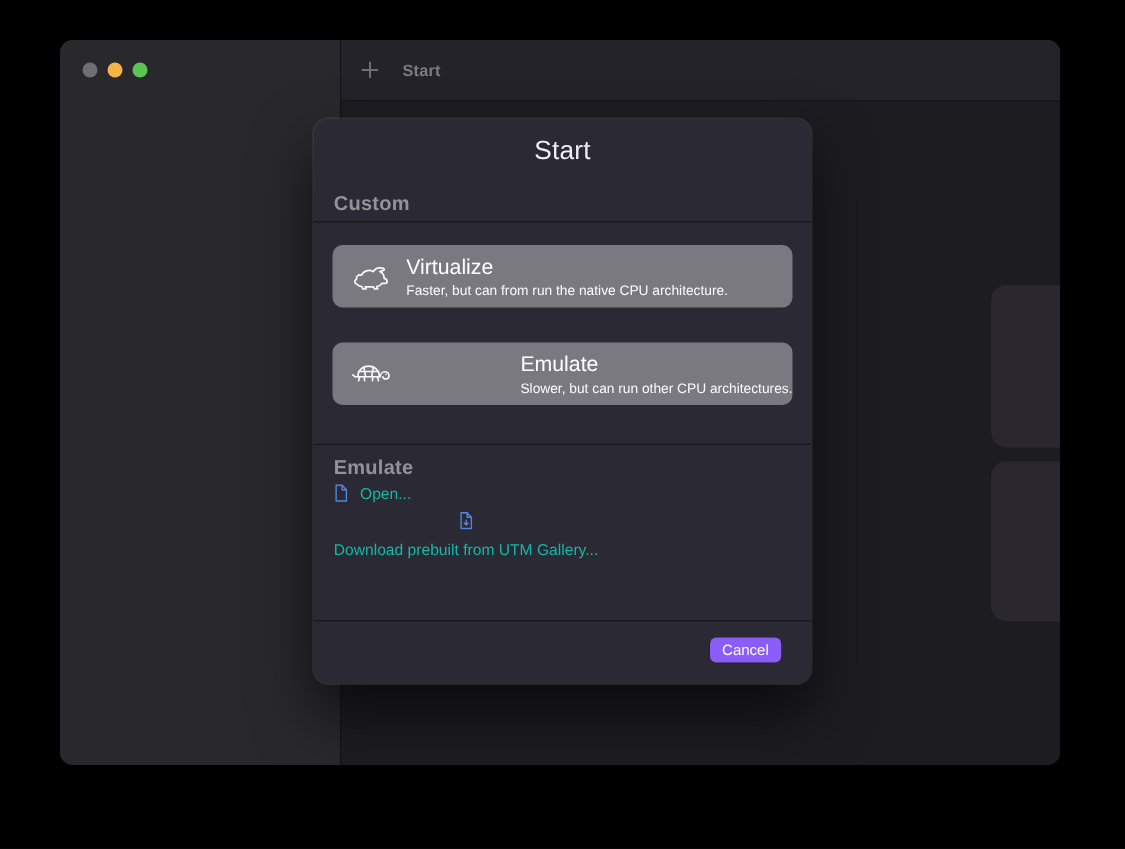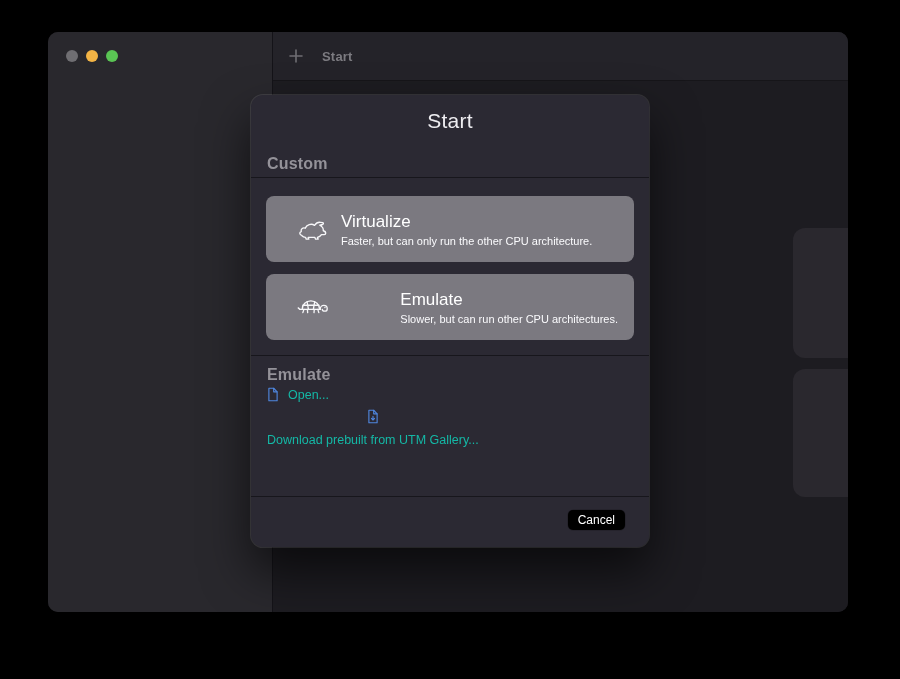--- a/index.html
+++ b/index.html
@@ -33,35 +33,35 @@
     box-shadow:0 0 0 1px rgba(255,255,255,.10),0 24px 48px rgba(0,0,0,.62);}
   .dlg-title{position:absolute;top:14px;left:0;width:100%;text-align:center;
     font-size:21px;font-weight:500;color:#eeedf1;letter-spacing:.2px;}
   .sec-label{position:absolute;left:16px;font-size:16px;font-weight:700;color:#949299;letter-spacing:.2px;}
   .sec-label.custom{top:60px;}
   .sec-label.existing{top:271px;}
   .dlg-div{position:absolute;left:0;right:0;height:1px;background:rgba(0,0,0,.45);}
   .dlg-div.d1{top:82px;}
   .dlg-div.d2{top:260px;}
   .dlg-div.d3{top:401px;}
-  .opt-btn{position:absolute;left:15px;width:368px;height:66px;border-radius:8px;
-    background:#7b7980;display:flex;align-items:center;padding:16px;border:none;
+  .opt-btn{position:absolute;left:15px;width:368px;height:50px;border-radius:8px;
+    background:#7b7980;display:flex;align-items:center;padding:0;border:none;
     box-sizing:border-box;cursor:default;}
   .opt-btn.v{top:101px;}
   .opt-btn.e{top:179px;justify-content:space-between;}
   .opt-icon{width:38px;margin-left:13px;display:flex;justify-content:center;color:#f7f7f9;flex:0 0 38px;}
   .opt-text{margin-left:8px;display:flex;flex-direction:column;align-items:flex-start;}
   .opt-title{font-size:17px;font-weight:500;color:#ffffff;line-height:20px;}
   .opt-sub{font-size:11px;color:#fbfbfd;margin-top:3px;}
   .link-row{position:absolute;left:16px;display:flex;align-items:center;gap:9px;
     color:#4f87e0;cursor:default;}
   .link-row.r1{top:292px;}
   .link-row.r2{top:314px;flex-direction:column;}
   .link-text{font-size:12.5px;color:#14b8a6;}
-  .cancel-btn{position:absolute;right:24px;top:415px;background:#000000;color:#fff;
+  .cancel-btn{position:absolute;right:24px;top:415px;background:#8b5cf6;color:#fff;
     border:none;border-radius:5px;font-size:12px;font-weight:500;padding:3px 10px;
     font-family:inherit;cursor:default;box-shadow:0 0 0 .5px rgba(0,0,0,.25);}
   svg{display:block;}
 </style>
 </head>
 <body>
 
 <div class="window">
 
   <div class="sidebar">
@@ -100,21 +100,21 @@
 
     <button class="opt-btn v">
       <span class="opt-icon">
         <svg width="33" height="24" viewBox="0 0 36 26" stroke="currentColor" stroke-width="1.5" fill="none" stroke-linecap="round" stroke-linejoin="round">
           <path d="M4 20c-2.4-.6-2.8-3.5-.5-4.2-.7-2.7 2-4.9 4.4-3.7 1.3-3.7 6.7-5.5 10.1-3.1 1.5-2.2 4-3.6 6.4-3.3l2.6.4c1 .2.9 1.5-.1 1.8l-3.1 1c2.6 1.3 4 3.6 3.8 6 1.5.3 2.6 1.4 2.6 2.7 0 .9-.7 1.6-1.6 1.6h-3c-.9 1.5-2.5 2.6-4.4 2.9l.8 2h-2.8l-.8-1.9h-7.3l.7 1.9H9l-.8-2c-1.6-.2-3-.9-4.2-2.1z"></path>
           <circle cx="25.8" cy="9.3" r=".7" fill="currentColor" stroke="none"></circle>
         </svg>
       </span>
       <span class="opt-text">
         <span class="opt-title">Virtualize</span>
-        <span class="opt-sub">Faster, but can only run the other CPU architecture.</span>
+        <span class="opt-sub">Faster, but can from run the native CPU architecture.</span>
       </span>
     </button>
 
     <button class="opt-btn e">
       <span class="opt-icon">
         <svg width="34" height="23" viewBox="0 0 36 24" stroke="currentColor" stroke-width="1.4" fill="none" stroke-linecap="round" stroke-linejoin="round">
           <path d="M5.5 14C5.5 8.8 9.6 5 14.7 5s9.2 3.8 9.2 9"></path>
           <path d="M3.2 14h21.4"></path>
           <path d="M24.6 14c0-2.4 1.7-4.2 3.8-4.2 2 0 3.6 1.5 3.6 3.4 0 1.6-1.1 2.7-2.6 2.7-1.7 0-2.6-.9-2.6-1.9"></path>
           <path d="M7.3 14l-1.1 3.4M11 14l.3 3.4M18.3 14l-.3 3.4M22 14l1.1 3.4"></path>

